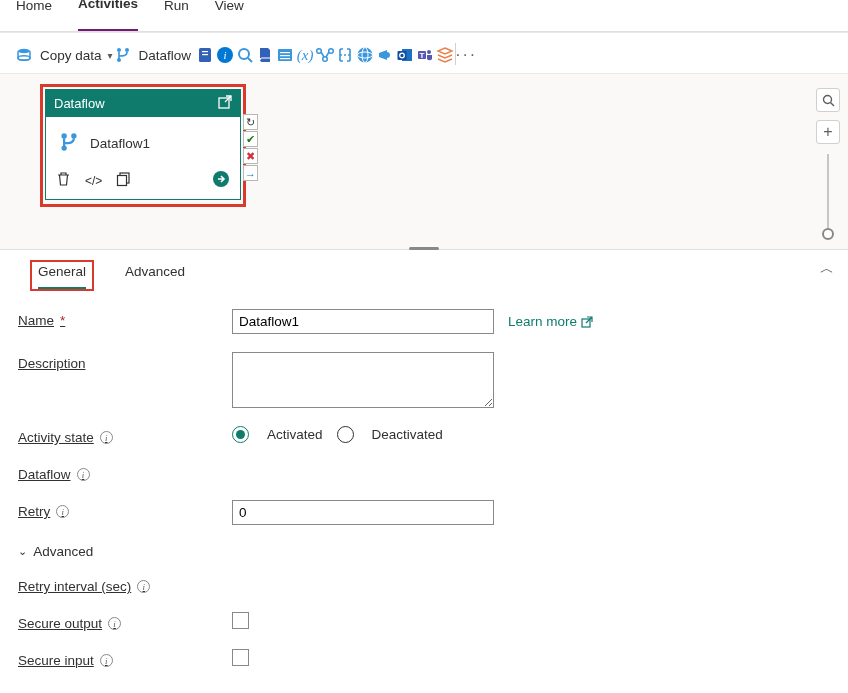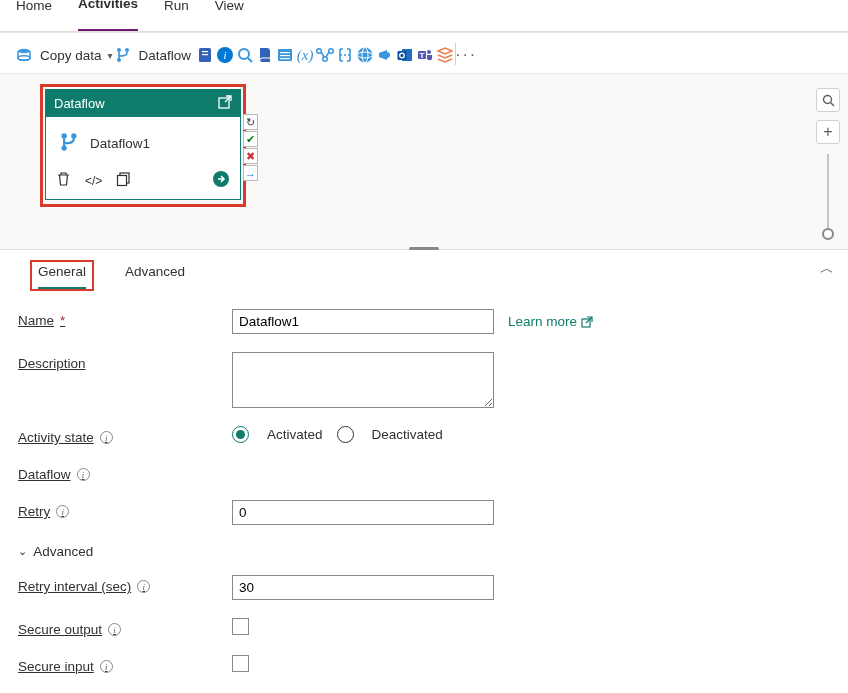--- a/index.html
+++ b/index.html
@@ -325,23 +325,20 @@
     <div class="adv">
       <span style="font-size:11px;">⌄</span>
       <span>Advanced</span>
     </div>
 
     <div class="row">
       <div class="lbl">
           <span>Retry interval (sec)</span> 
           <span class="info">i</span>
         </div>
-      <div class="ctrl">
-          <input type="text" class="w260" value="30" style="">
-        </div>
     </div>
 
     <div class="row">
       <div class="lbl">
           <span>Secure output</span> 
           <span class="info">i</span>
         </div>
       <div class="ctrl">
           <span class="cbox"></span>
         </div>

